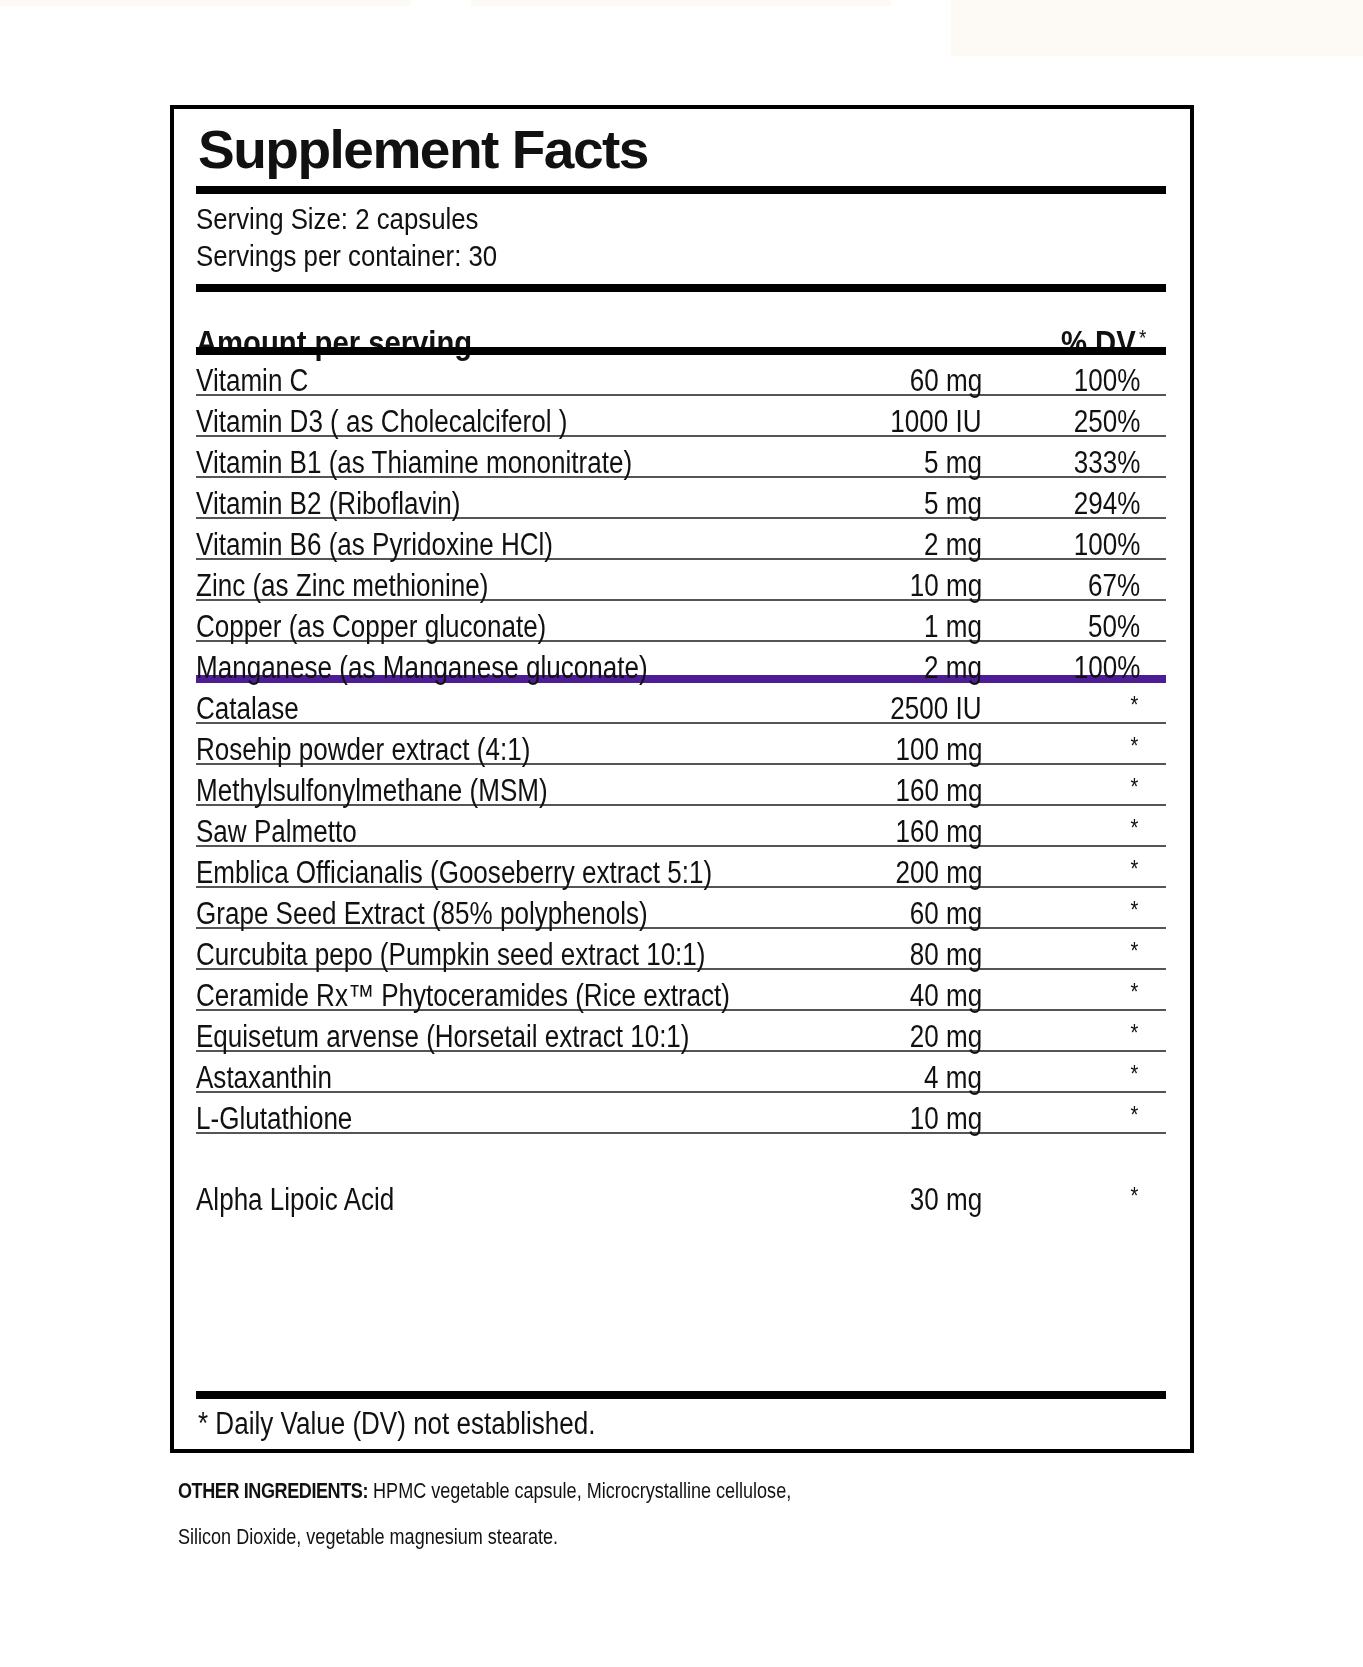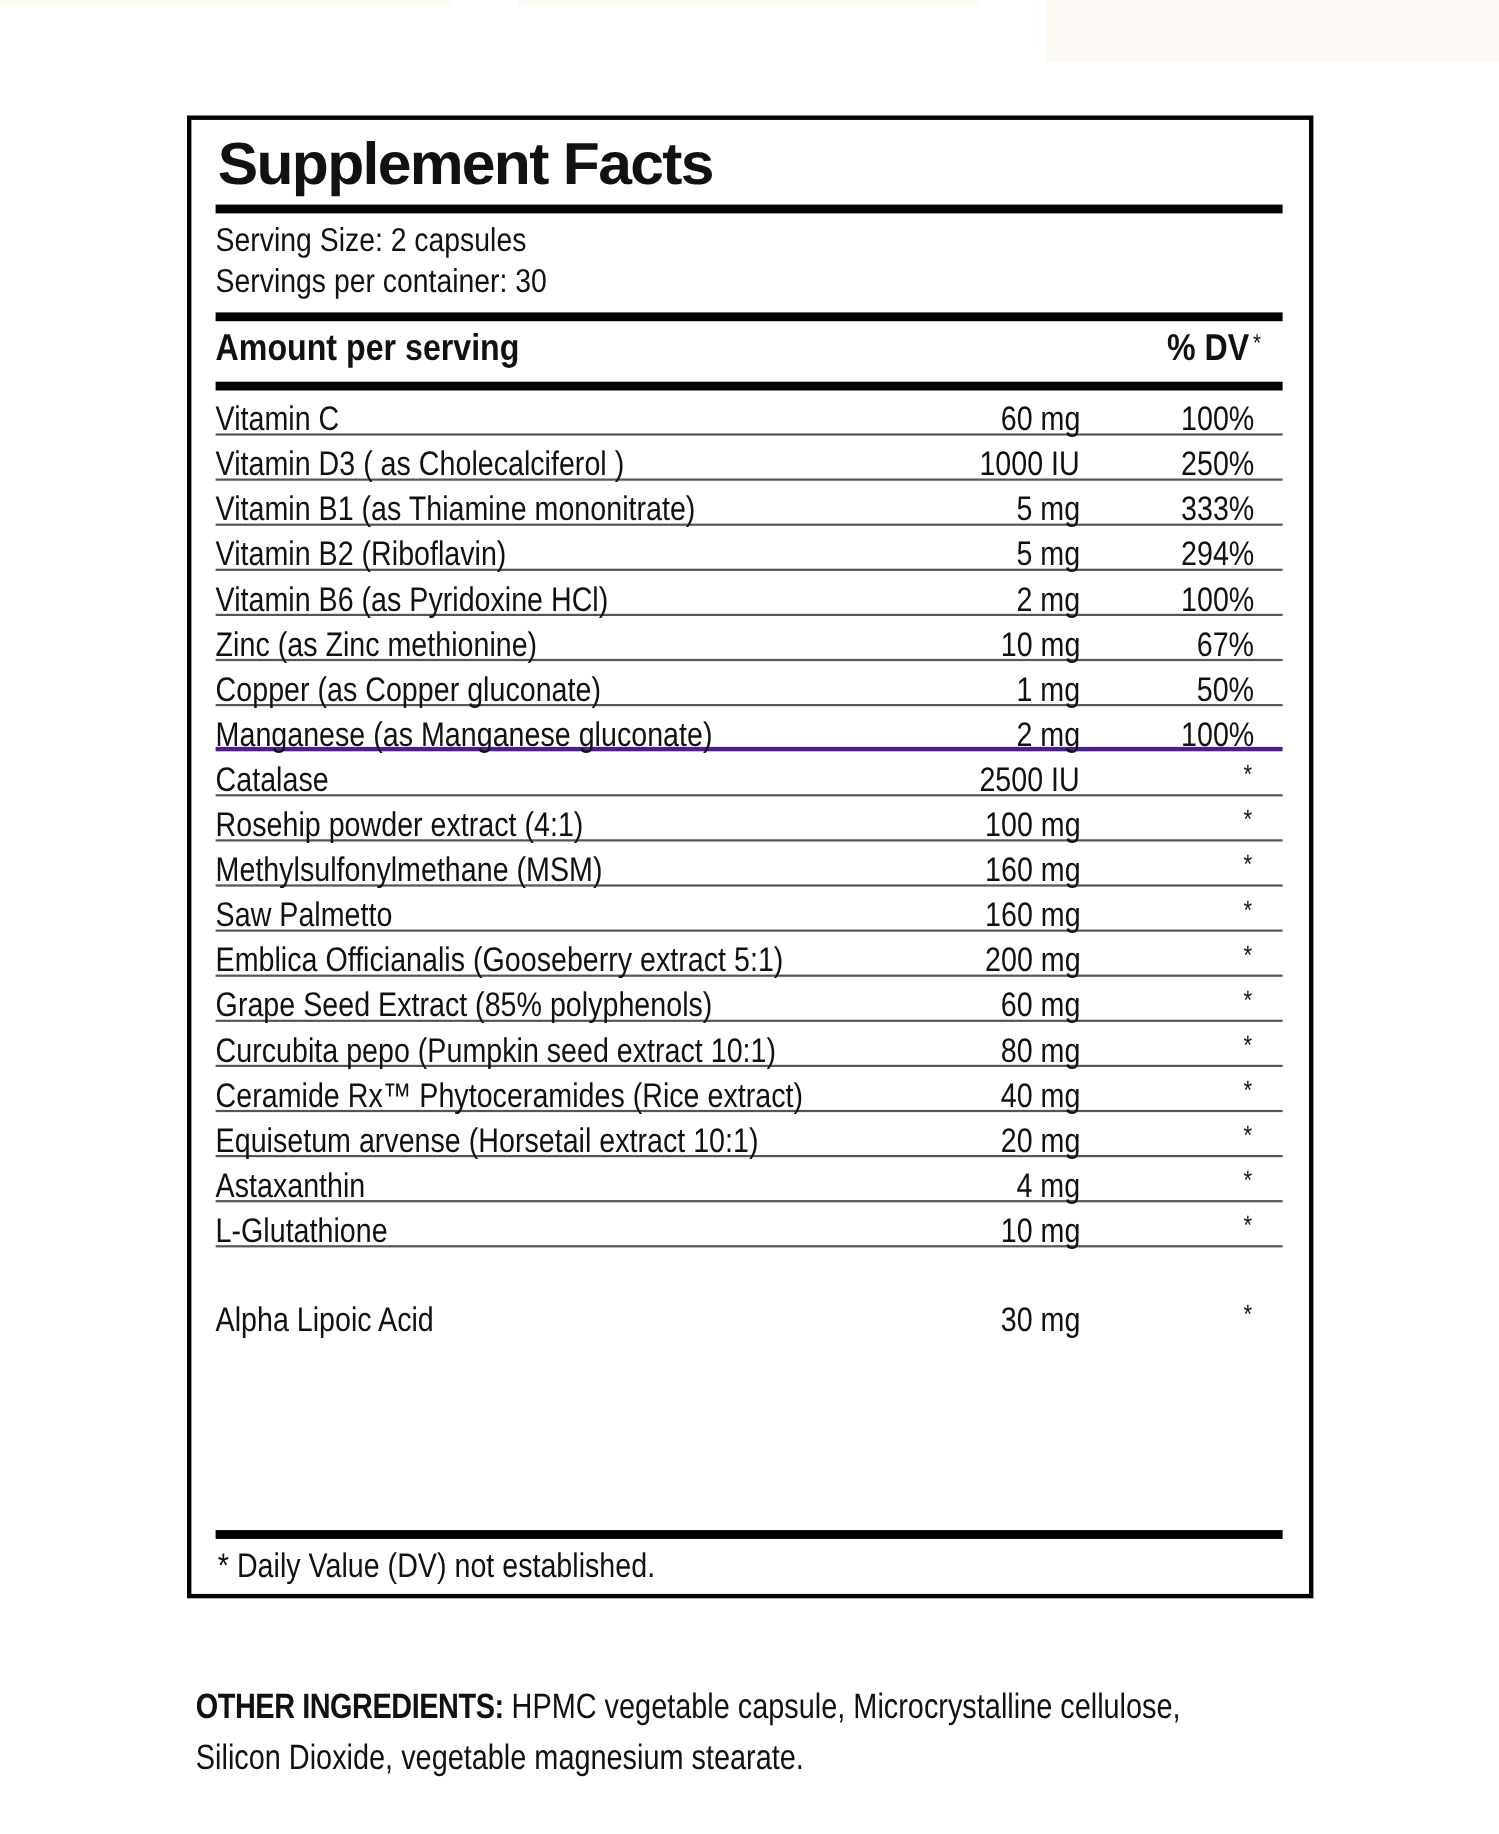--- a/index.html
+++ b/index.html
@@ -26,49 +26,49 @@
     transform: scaleX(1.02); transform-origin: left;
     line-height: 64px; white-space: nowrap;
   }
   .rule-thick { position: absolute; left: 0; right: 0; height: 8px; background: #000; }
 
   .serving {
     position: absolute; left: 0; font-size: 30px; line-height: 38px;
     transform: scaleX(0.86); transform-origin: left; white-space: nowrap;
   }
   .hdr {
-    position: absolute; left: 0; right: 0; top: 182px; height: 50px;
+    position: absolute; left: 0; right: 0; top: 208px; height: 50px;
     font-weight: 700; font-size: 34px; line-height: 50px;
   }
   .hdr-left { position: absolute; left: 0; transform: scaleX(0.86); transform-origin: left; white-space: nowrap; }
   .hdr-right { position: absolute; right: 20px; transform: scaleX(0.86); transform-origin: right; white-space: nowrap; }
   .hdr-star { font-weight: 400; font-size: 22px; vertical-align: top; position: relative; top: -4px; margin-left: 4px; }
 
   .rows { position: absolute; left: 0; right: 0; top: 246px; }
   .row {
     position: relative; height: 41px; border-bottom: 2px solid #555;
     box-sizing: border-box; font-size: 31px;
   }
-  .row.last-vit { border-bottom: 4px solid #4c1d95; text-align: center; }
+  .row.last-vit { border-bottom: 8px solid #4c1d95; text-align: center; }
   .row.last { border-bottom: none; margin-top: 40px; }
   .cell { position: absolute; top: 6px; line-height: 40px; white-space: nowrap; }
   .c-name { left: 0; transform: scaleX(0.84); transform-origin: left; }
   .c-amt { right: 184px; transform: scaleX(0.84); transform-origin: right; }
   .c-dv { right: 26px; transform: scaleX(0.84); transform-origin: right; }
   .c-dv.star { top: 2px; font-size: 24px; right: 28px; }
 
   .foot-rule { position: absolute; left: 0; right: 0; top: 1282px; height: 8px; background: #000; }
   .footnote {
     position: absolute; left: 2px; top: 1295px; font-size: 31px; line-height: 40px;
     transform: scaleX(0.84); transform-origin: left; white-space: nowrap;
   }
 
   .other {
-    position: absolute; left: 178px; top: 1528px; width: 1100px;
-    font-size: 32px; line-height: 46px;
+    position: absolute; left: 178px; top: 1468px; width: 1100px;
+    font-size: 22px; line-height: 46px;
   }
   .other-line { display: block; transform: scaleX(0.82); transform-origin: left; white-space: nowrap; }
   .other-label { font-weight: 700; letter-spacing: -0.5px; }
 </style>
 </head>
 <body>
 
 <div class="bg-strip bg-a"></div>
 <div class="bg-strip bg-b"></div>
 <div class="bg-strip bg-c"></div>

